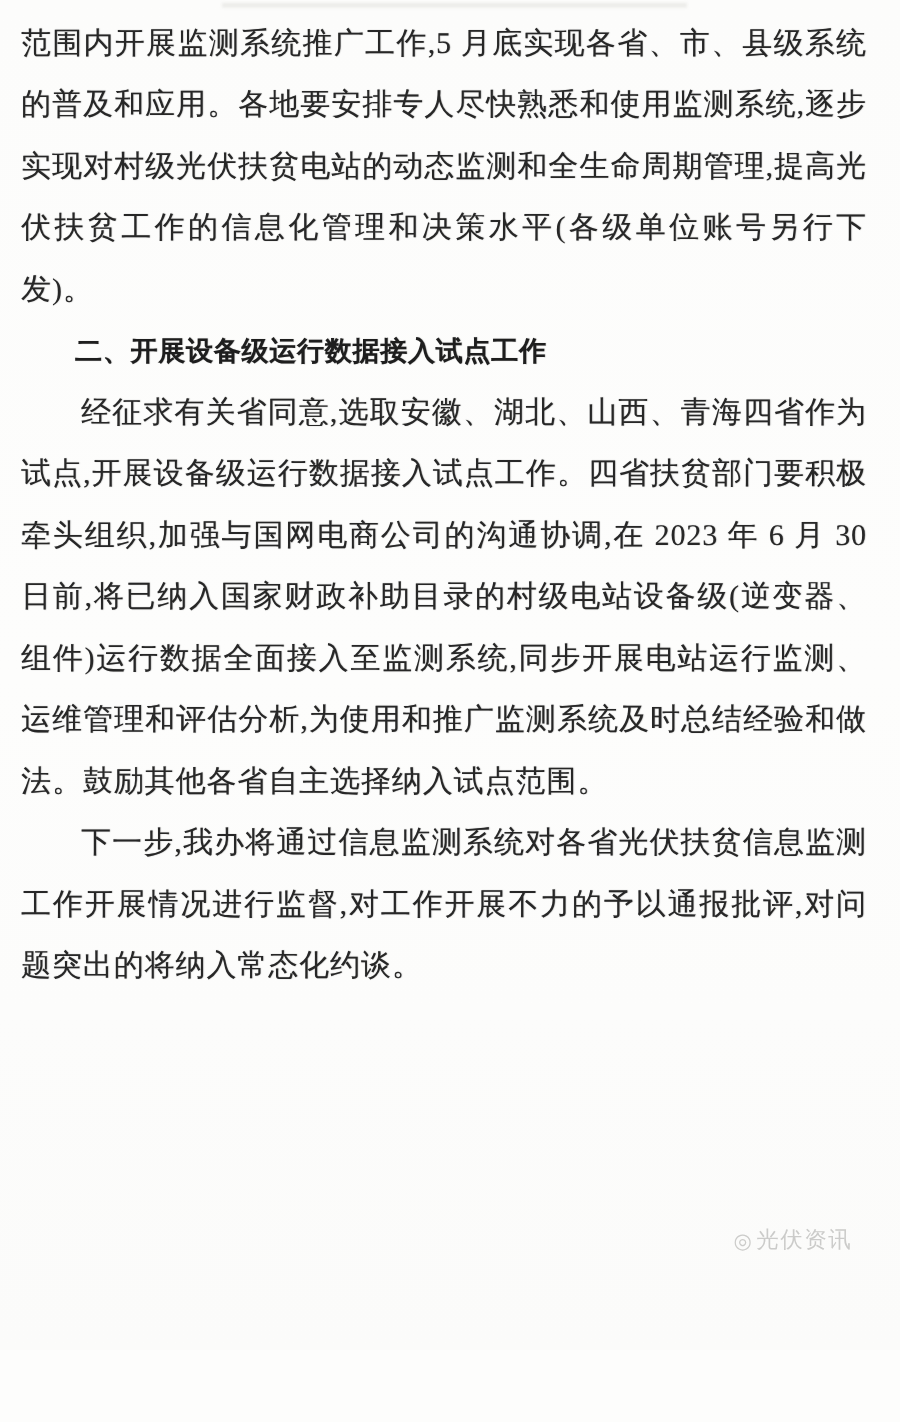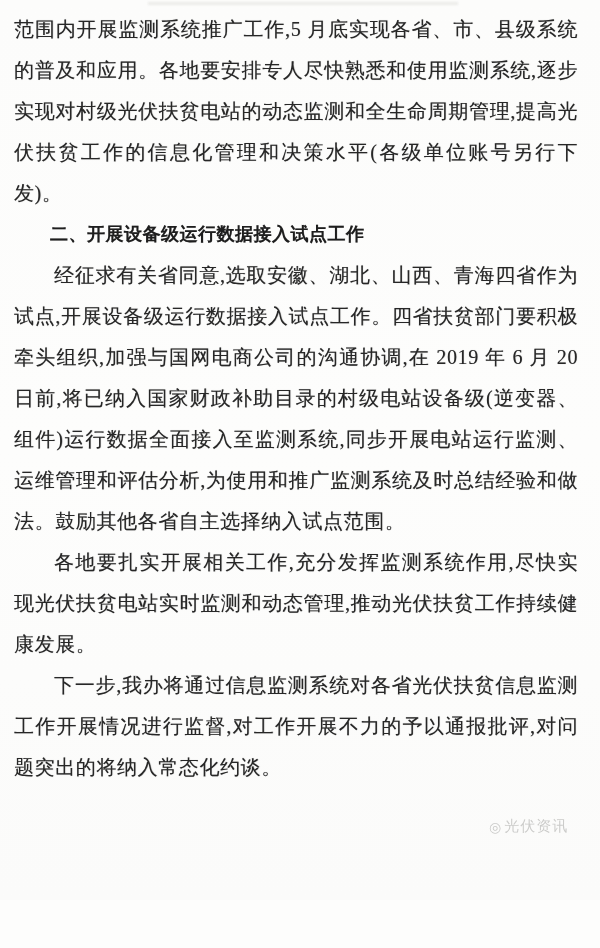--- a/index.html
+++ b/index.html
@@ -64,22 +64,21 @@
 </head>
 <body>
 
 <div class="page">
 
   <div class="scan-artifact"></div>
 
   <div class="doc">
       <p>范围内开展监测系统推广工作,5 月底实现各省、市、县级系统的普及和应用。各地要安排专人尽快熟悉和使用监测系统,逐步实现对村级光伏扶贫电站的动态监测和全生命周期管理,提高光伏扶贫工作的信息化管理和决策水平(各级单位账号另行下发)。</p>
       <h2>二、开展设备级运行数据接入试点工作</h2>
-      <p class="indent">经征求有关省同意,选取安徽、湖北、山西、青海四省作为试点,开展设备级运行数据接入试点工作。四省扶贫部门要积极牵头组织,加强与国网电商公司的沟通协调,在 2019 年 6 月 20 日前,将已纳入国家财政补助目录的村级电站设备级(逆变器、组件)运行数据全面接入至监测系统,同步开展电站运行监测、运维管理和评估分析,为使用和推广监测系统及时总结经验和做法。鼓励其他各省自主选择纳入试点范围。</p>
-      <p class="indent">各地要扎实开展相关工作,充分发挥监测系统作用,尽快实现光伏扶贫电站实时监测和动态管理,推动光伏扶贫工作持续健康发展。</p>
+      <p class="indent">经征求有关省同意,选取安徽、湖北、山西、青海四省作为试点,开展设备级运行数据接入试点工作。四省扶贫部门要积极牵头组织,加强与国网电商公司的沟通协调,在 2023 年 6 月 30 日前,将已纳入国家财政补助目录的村级电站设备级(逆变器、组件)运行数据全面接入至监测系统,同步开展电站运行监测、运维管理和评估分析,为使用和推广监测系统及时总结经验和做法。鼓励其他各省自主选择纳入试点范围。</p>
       <p class="indent">下一步,我办将通过信息监测系统对各省光伏扶贫信息监测工作开展情况进行监督,对工作开展不力的予以通报批评,对问题突出的将纳入常态化约谈。</p>
     </div>
 
   <div class="watermark">
     <span class="logo">◎</span>
     <span>光伏资讯</span>
   </div>
 
 </div>
 

